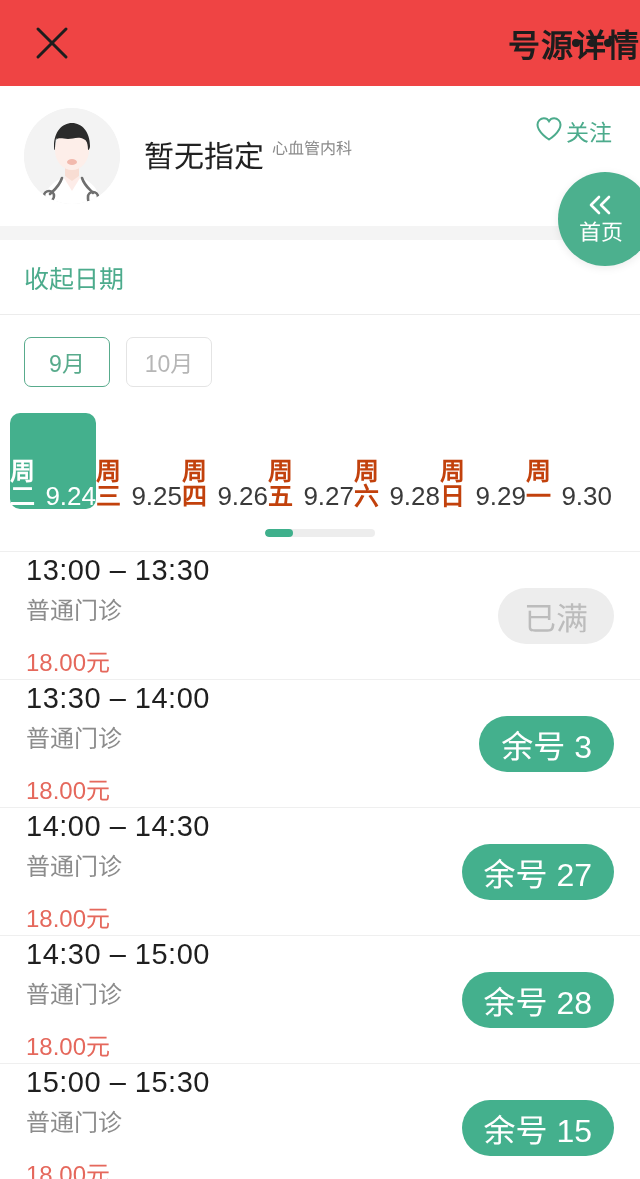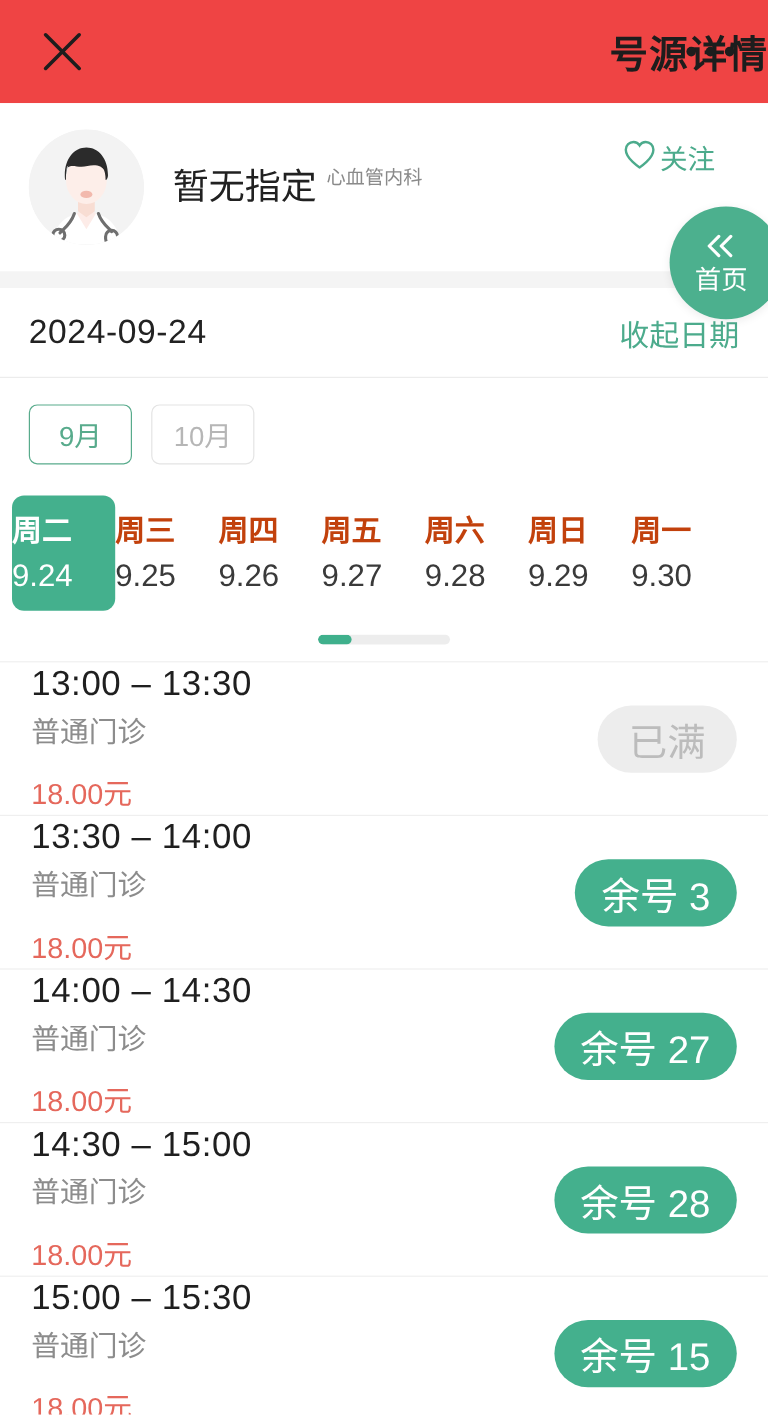--- a/index.html
+++ b/index.html
@@ -97,21 +97,21 @@
     color: #212121;
     line-height: 1.1;
   }
   .doc-dept {
     font-size: 16px;
     color: #8a8a8a;
     line-height: 1.1;
   }
   .follow-btn {
     position: absolute;
-    right: 44px;
+    right: 28px;
     top: 28px;
     display: flex;
     align-items: center;
     gap: 3px;
     color: #4cab8c;
   }
   .follow-btn .label {
     font-size: 23px;
     color: #4cab8c;
   }
@@ -206,22 +206,22 @@
     align-items: stretch;
     padding: 10px 0 4px 10px;
     background: #ffffff;
     gap: 0;
   }
   .day-cell {
     flex: 0 0 86px;
     height: 96px;
     border-radius: 10px;
     display: flex;
-    flex-direction: column;
-    align-items: flex-start;
+    flex-direction: row;
+    align-items: flex-end;
     justify-content: center;
     gap: 10px;
     box-sizing: border-box;
   }
   .day-cell .dow {
     font-size: 25px;
     font-weight: 700;
     color: #c2410c;
     line-height: 1;
   }
@@ -389,21 +389,20 @@
         <polyline points="13,3 5,11 13,19" fill="none" stroke="#ffffff" stroke-width="2.6" stroke-linecap="round" stroke-linejoin="round"></polyline>
         <polyline points="23,3 15,11 23,19" fill="none" stroke="#ffffff" stroke-width="2.6" stroke-linecap="round" stroke-linejoin="round"></polyline>
       </svg>
     </span>
     <span class="fab-label">首页</span>
   </div>
 
   <div class="gap-band"></div>
 
   <div class="date-header">
-    <div class="date-text">2024-09-24</div>
     <div class="collapse-link">收起日期</div>
   </div>
   <div class="hairline"></div>
 
   <div class="month-row">
     <div class="month-chip active">
       <span>9月</span>
     </div>
     <div class="month-chip inactive">
       <span>10月</span>

